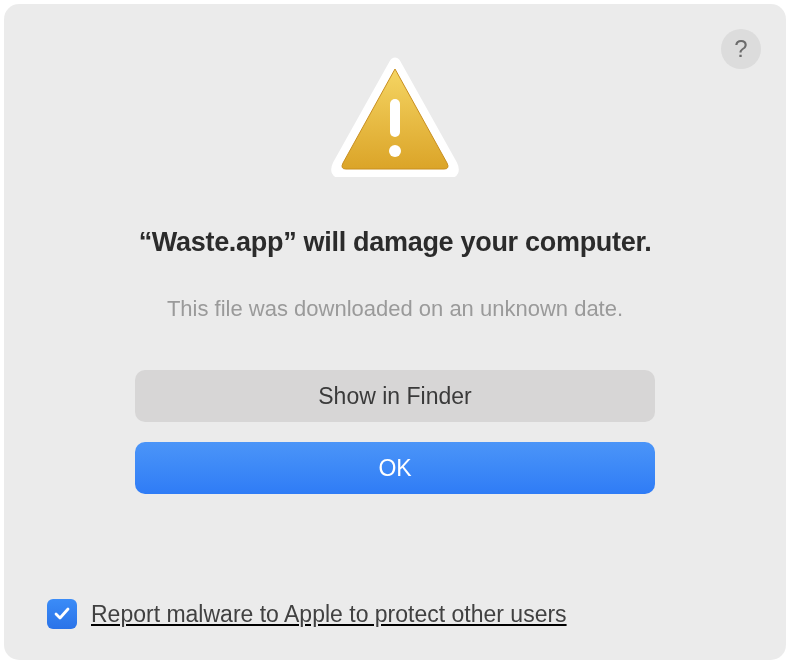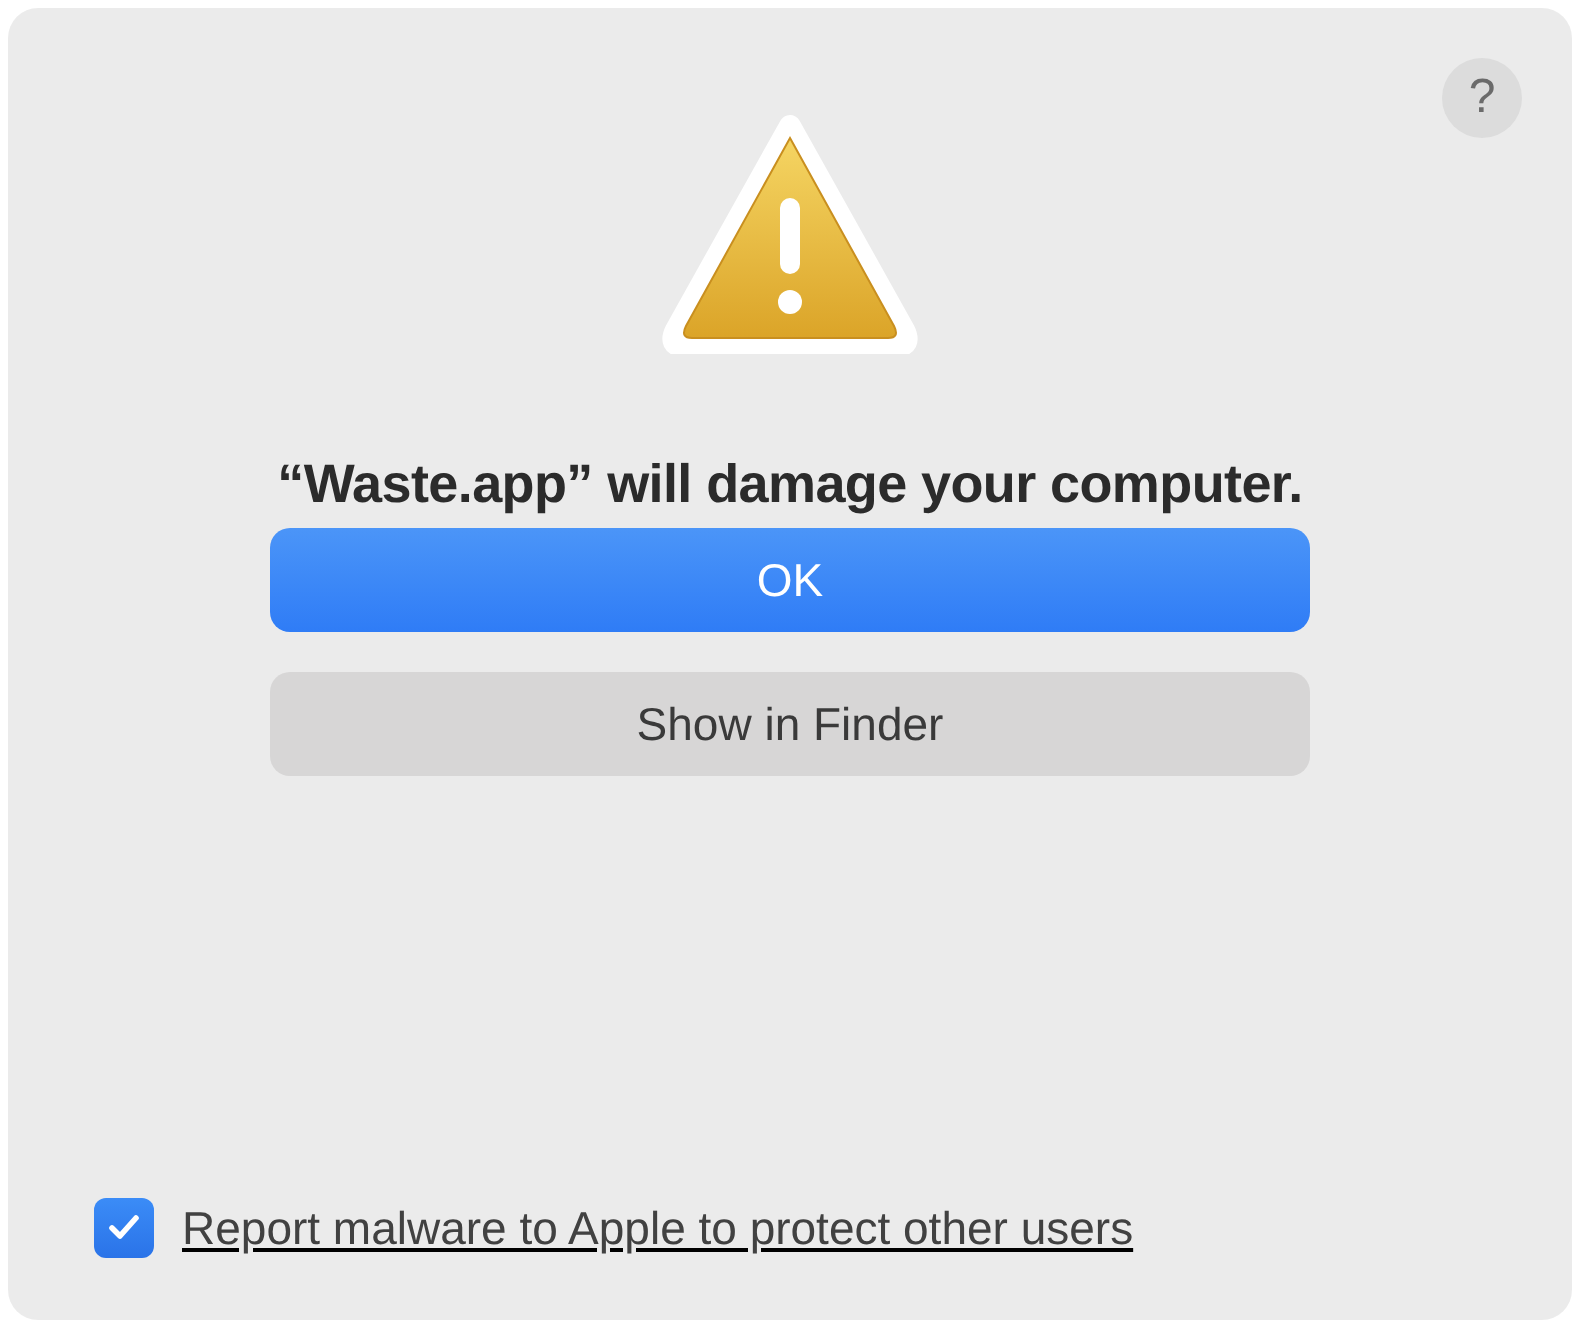--- a/index.html
+++ b/index.html
@@ -56,21 +56,21 @@
     
     .warning-icon {
       display: block;
     }
     
     .headline {
       font-size: 27px;
       font-weight: 700;
       color: #2b2b2b;
       text-align: center;
-      margin-bottom: 6px;
+      margin-bottom: 38px;
       letter-spacing: -0.3px;
     }
     
     .subtext {
       font-size: 22px;
       color: #9a9a9a;
       text-align: center;
       margin-bottom: 48px;
       font-weight: 400;
     }
@@ -158,27 +158,28 @@
       </defs>
       <path d="M 65 6 L 122 108 Q 126 116 118 116 L 12 116 Q 4 116 8 108 Z" fill="#ffffff" stroke="#ffffff" stroke-width="11" stroke-linejoin="round"></path>
       <path d="M 65 12 L 117 106 Q 120 112 114 112 L 16 112 Q 10 112 13 106 Z" fill="url(#triGrad)" stroke="#c98f1f" stroke-width="1"></path>
       <rect x="60" y="42" width="10" height="38" rx="5" fill="#ffffff"></rect>
       <circle cx="65" cy="94" r="6" fill="#ffffff"></circle>
     </svg>
   </div>
 
   <div class="headline">“Waste.app” will damage your computer.</div>
 
+  <div class="subtext">This file was downloaded on an unknown date.</div>
 
   <div class="button-stack">
+    <button class="btn btn-secondary">
+      <span>Show in Finder</span>
+    </button>
     <button class="btn btn-primary">
       <span>OK</span>
-    </button>
-    <button class="btn btn-secondary">
-      <span>Show in Finder</span>
     </button>
   </div>
 
   <div class="checkbox-row">
     <div class="checkbox">
       <svg viewBox="0 0 20 20">
         <path d="M 4 10 L 8 14 L 16 5" stroke="#ffffff" stroke-width="2.8" fill="none" stroke-linecap="round" stroke-linejoin="round"></path>
       </svg>
     </div>
     <span class="checkbox-label">Report malware to Apple to protect other users</span>

